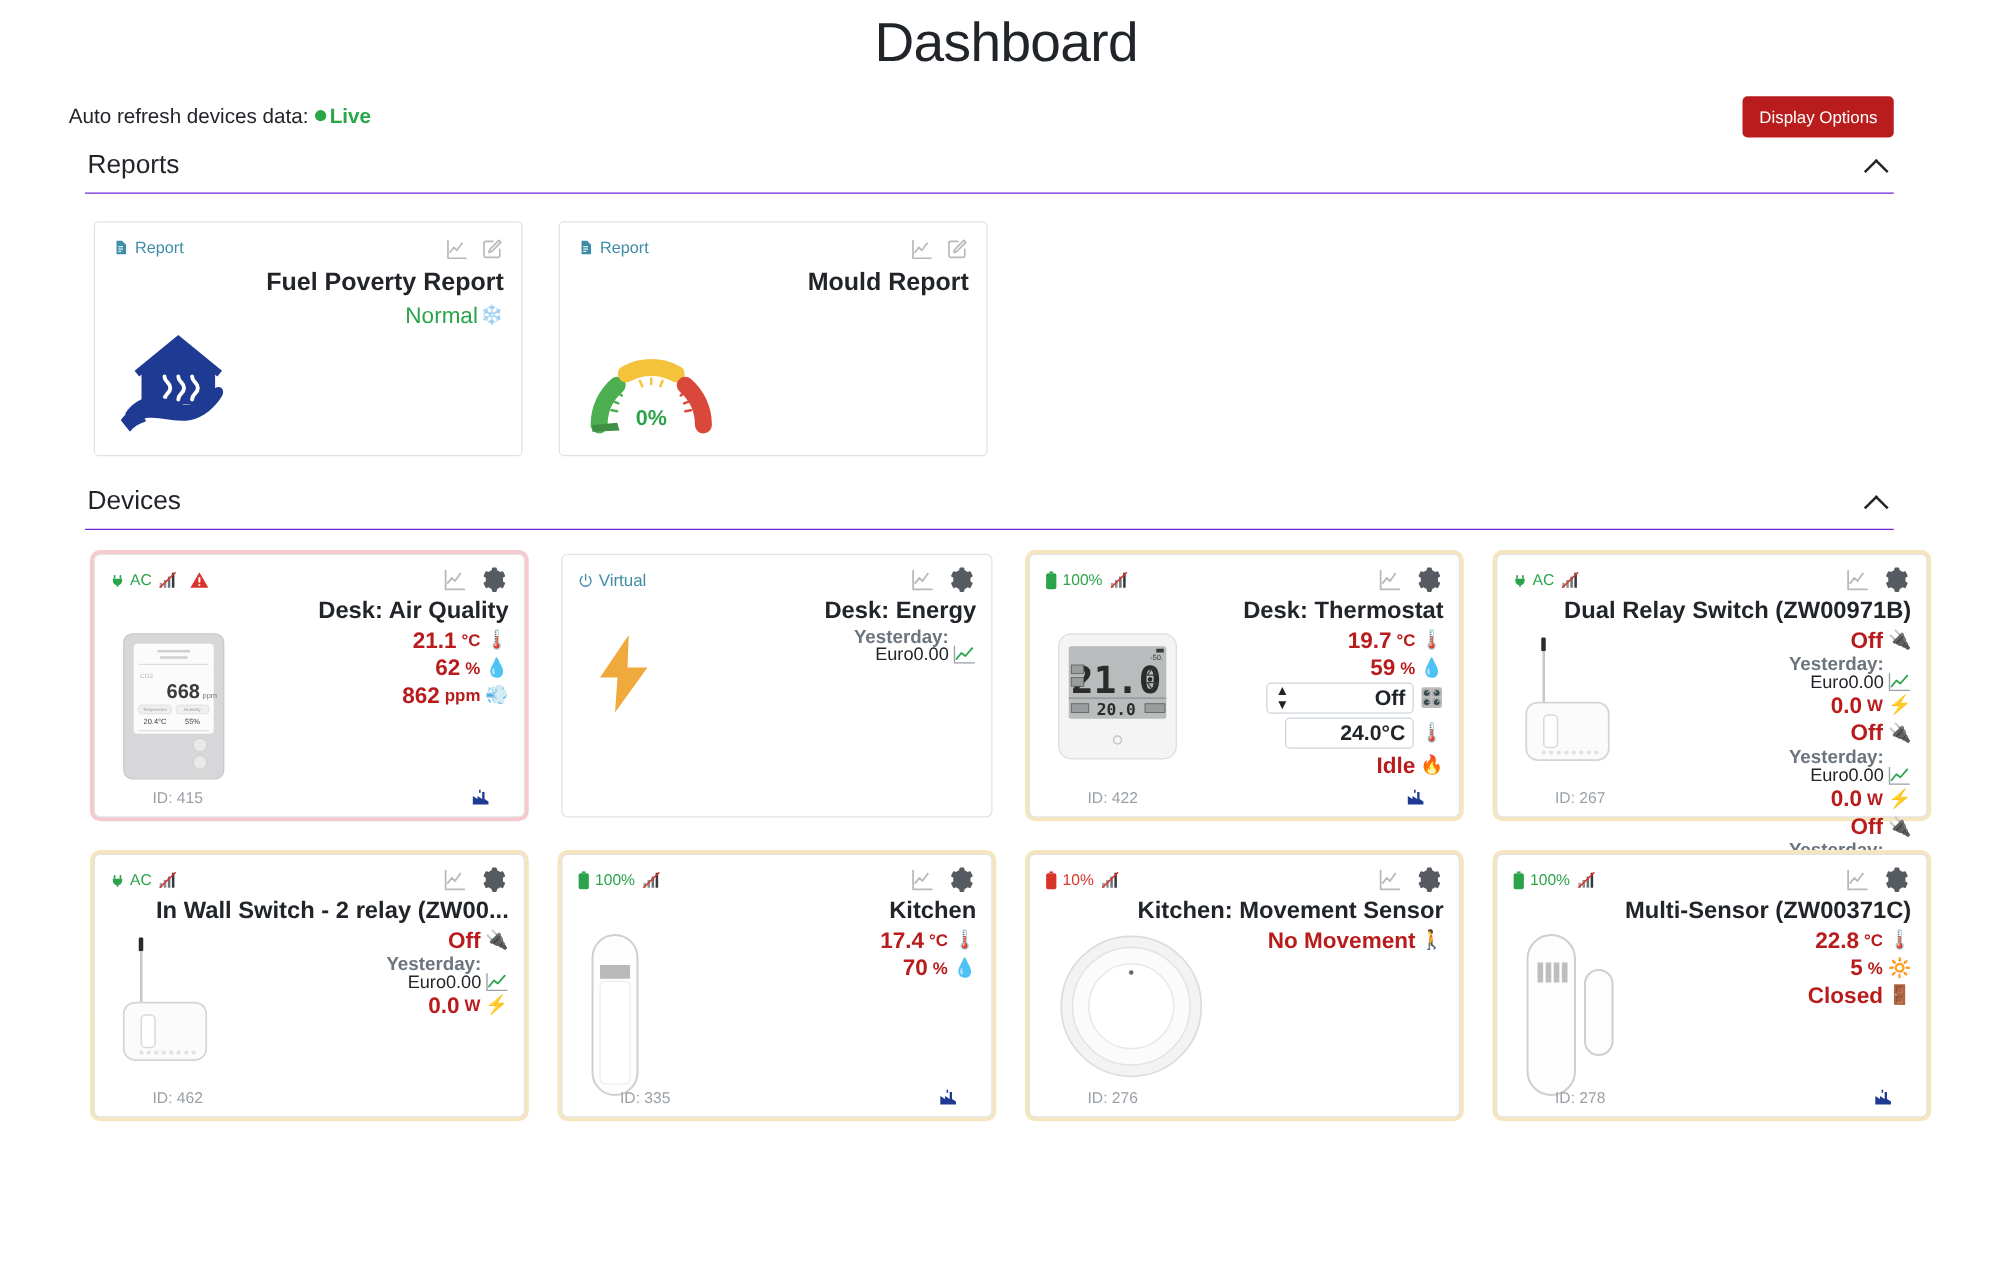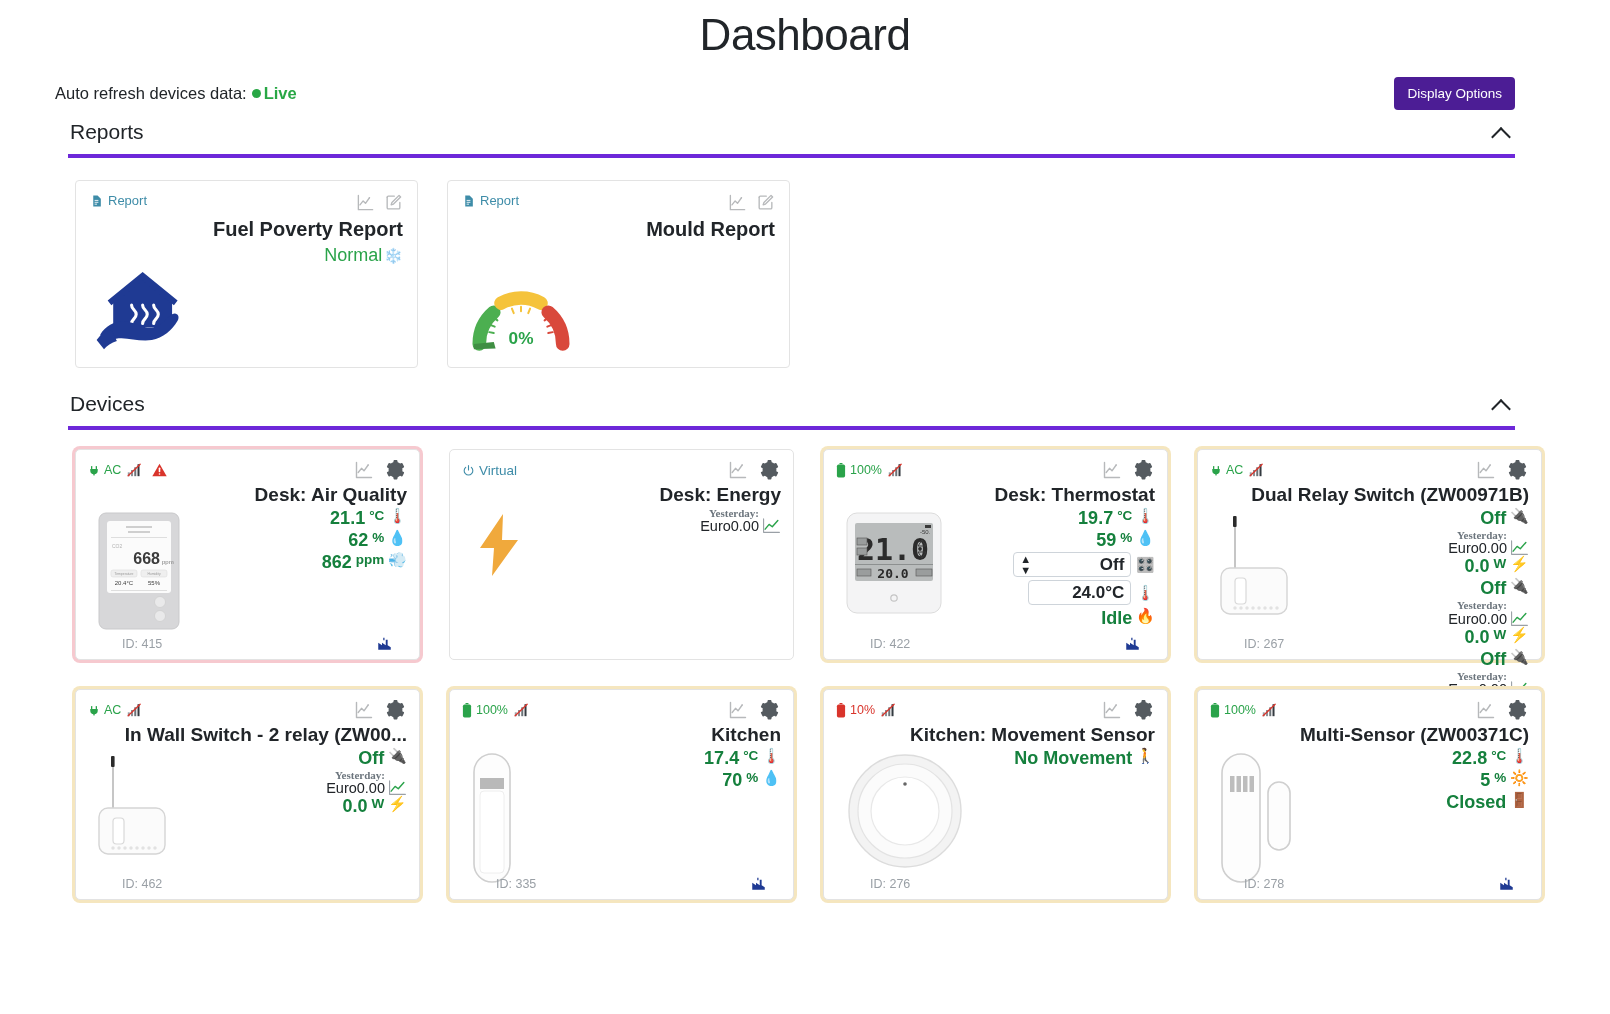--- a/index.html
+++ b/index.html
@@ -38,39 +38,39 @@
   .live-dot {
     display: inline-block;
     width: 9px; height: 9px;
     border-radius: 50%;
     background: #28a745;
     margin: 0 3px 0 5px;
     vertical-align: 1px;
   }
   .live-text { color: #28a745; font-weight: bold; font-size: 16.5px; }
   .display-options {
-    background: #4c1d95;
+    background: #b91c1c;
     color: #fff;
     border: none;
     border-radius: 4px;
     font-size: 13.5px;
     padding: 9px 13px;
     font-family: "Liberation Sans", sans-serif;
     cursor: pointer;
   }
 
   
   .section {
     margin: 0 95px 0 68px;
   }
   .section-head {
     display: flex;
     align-items: center;
     justify-content: space-between;
-    border-bottom: 4px solid #6d28d9;
+    border-bottom: 1px solid #6d28d9;
     padding: 6px 2px 10px 2px;
   }
   .section-title {
     font-size: 21px;
     font-weight: 400;
     color: #212529;
   }
   .chev {
     width: 22px; height: 14px;
     position: relative;
@@ -187,40 +187,41 @@
 
   .dv-body { position: relative; margin-top: 2px; }
   .dv-art { position: absolute; left: 10px; top: 4px; }
   .dv-readings {
     text-align: right;
     padding-left: 130px;
   }
   .rd {
     display: flex;
     justify-content: flex-end;
+    align-items: center;
     gap: 4px;
     font-size: 18px;
     font-weight: bold;
     margin-bottom: 1px;
-    color: #15803d;
+    color: #b91c1c;
     white-space: nowrap;
   }
   .rd .unit { font-size: 13.5px; font-weight: bold; }
   .rd-yest {
     display: flex;
     justify-content: flex-end;
     align-items: flex-end;
     gap: 3px;
     margin-bottom: 0px;
   }
   .yest-stack {
     text-align: right;
     line-height: 1.03;
   }
-  .yest-lbl { font-size: 11px; font-weight: bold; color: #6c757d; font-family: Liberation Serif, serif; }
+  .yest-lbl { font-size: 15px; font-weight: bold; color: #6c757d; }
   .yest-val { font-size: 14.5px; color: #212529; }
 
   .ctl {
     display: flex;
     justify-content: flex-end;
     align-items: center;
     gap: 5px;
     margin-bottom: 3px;
   }
   .select-box {

